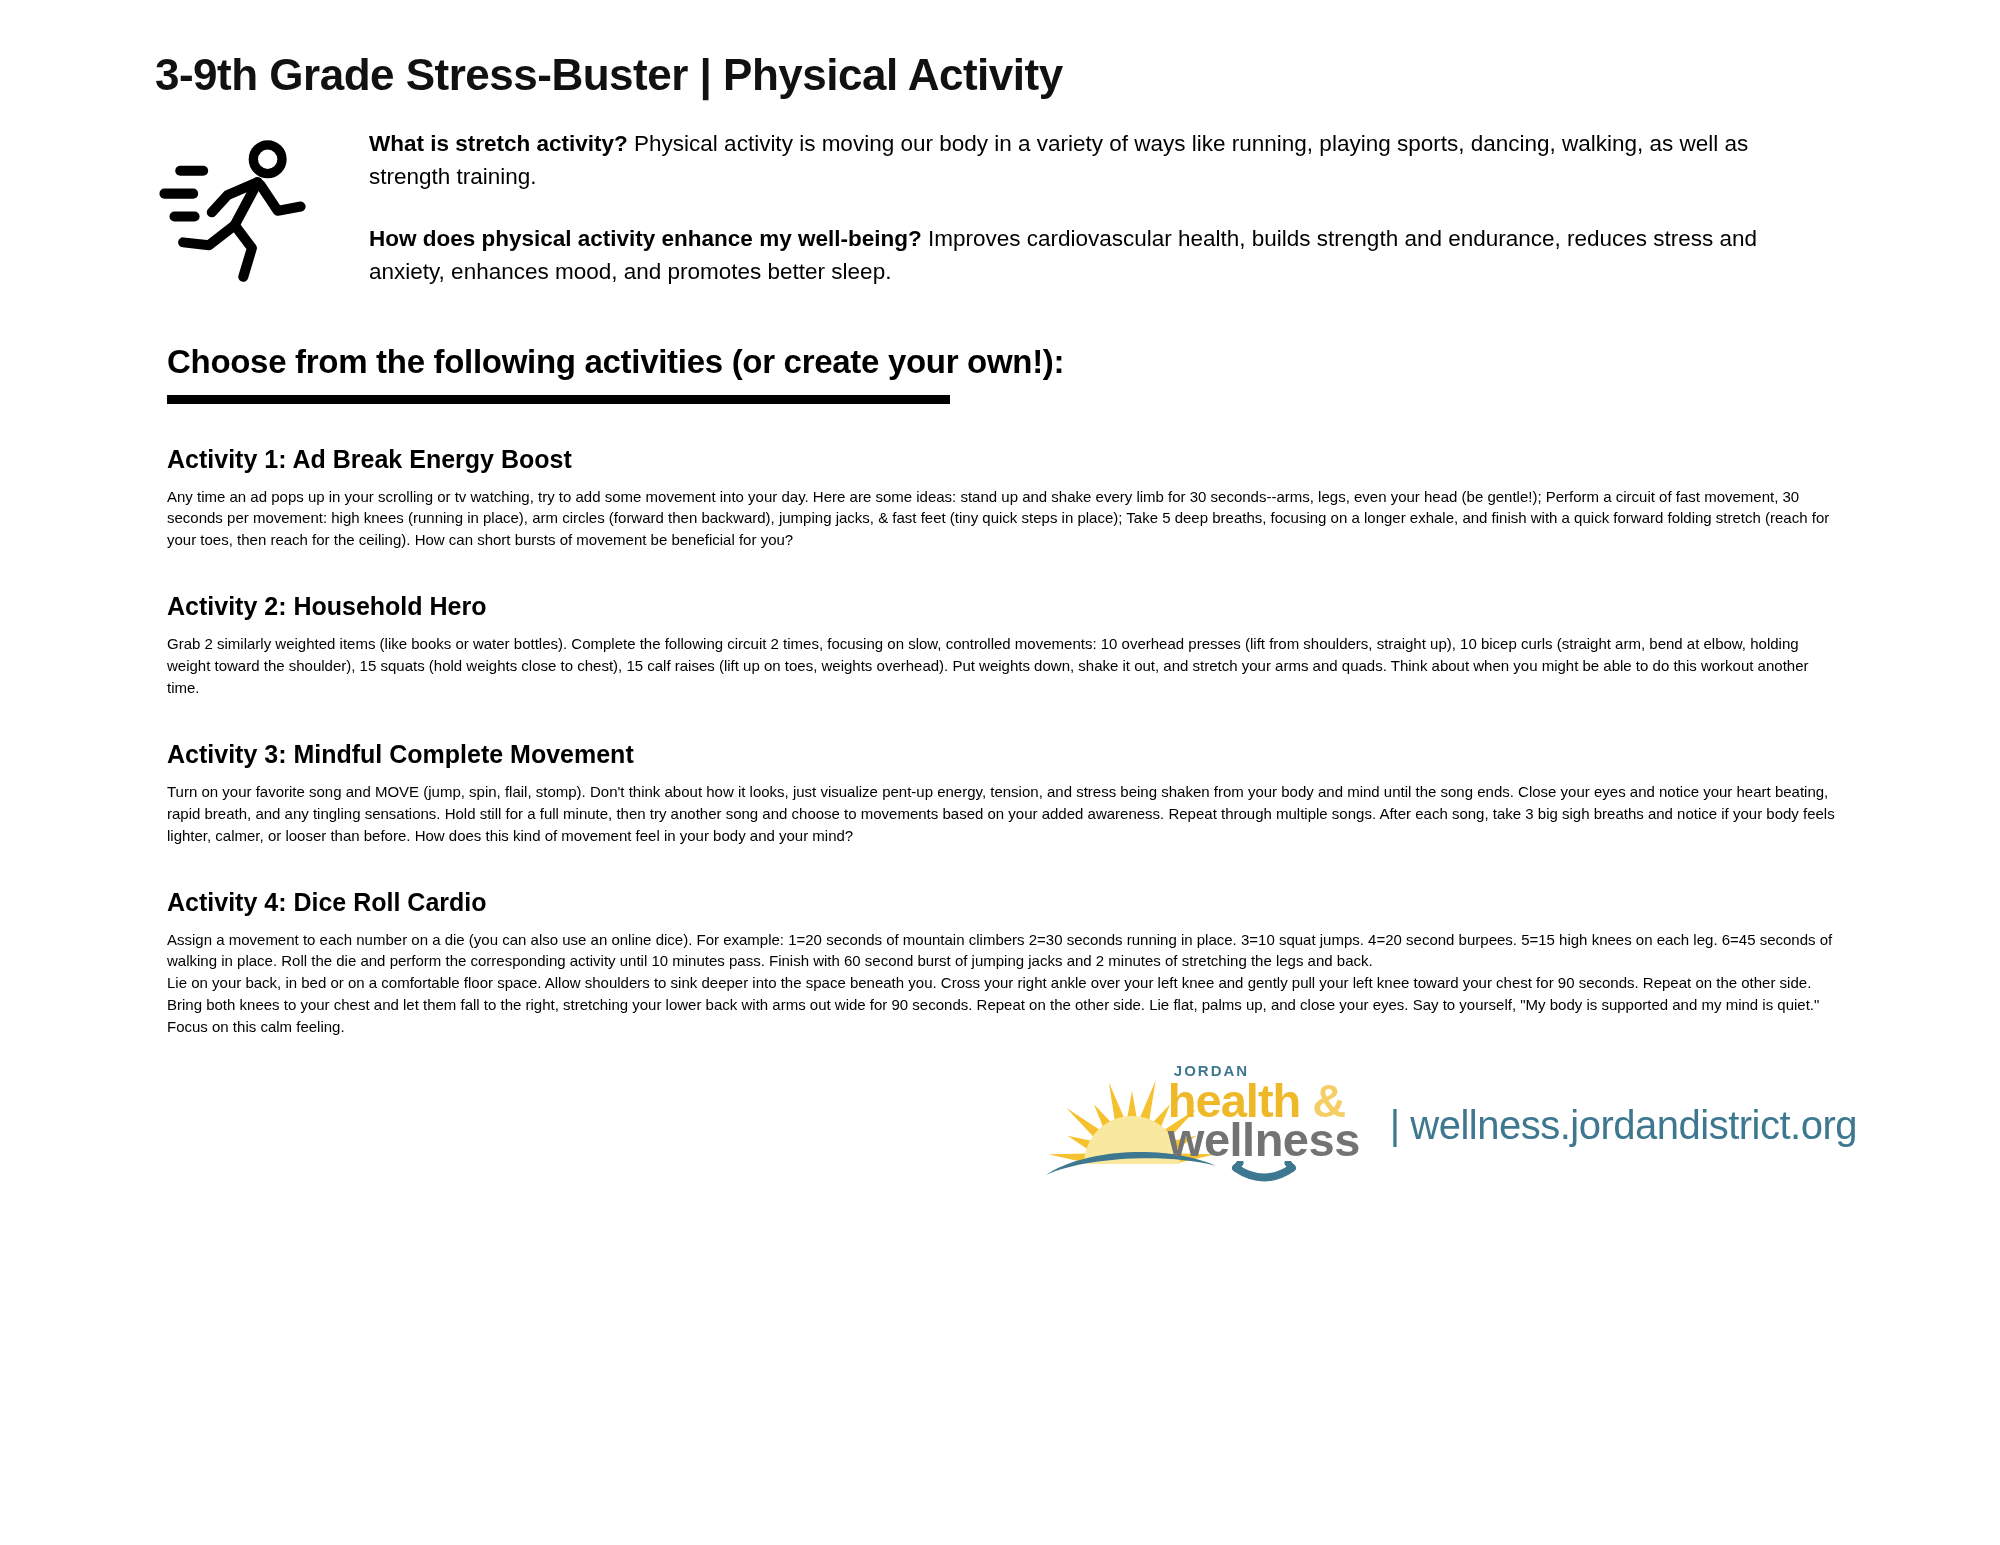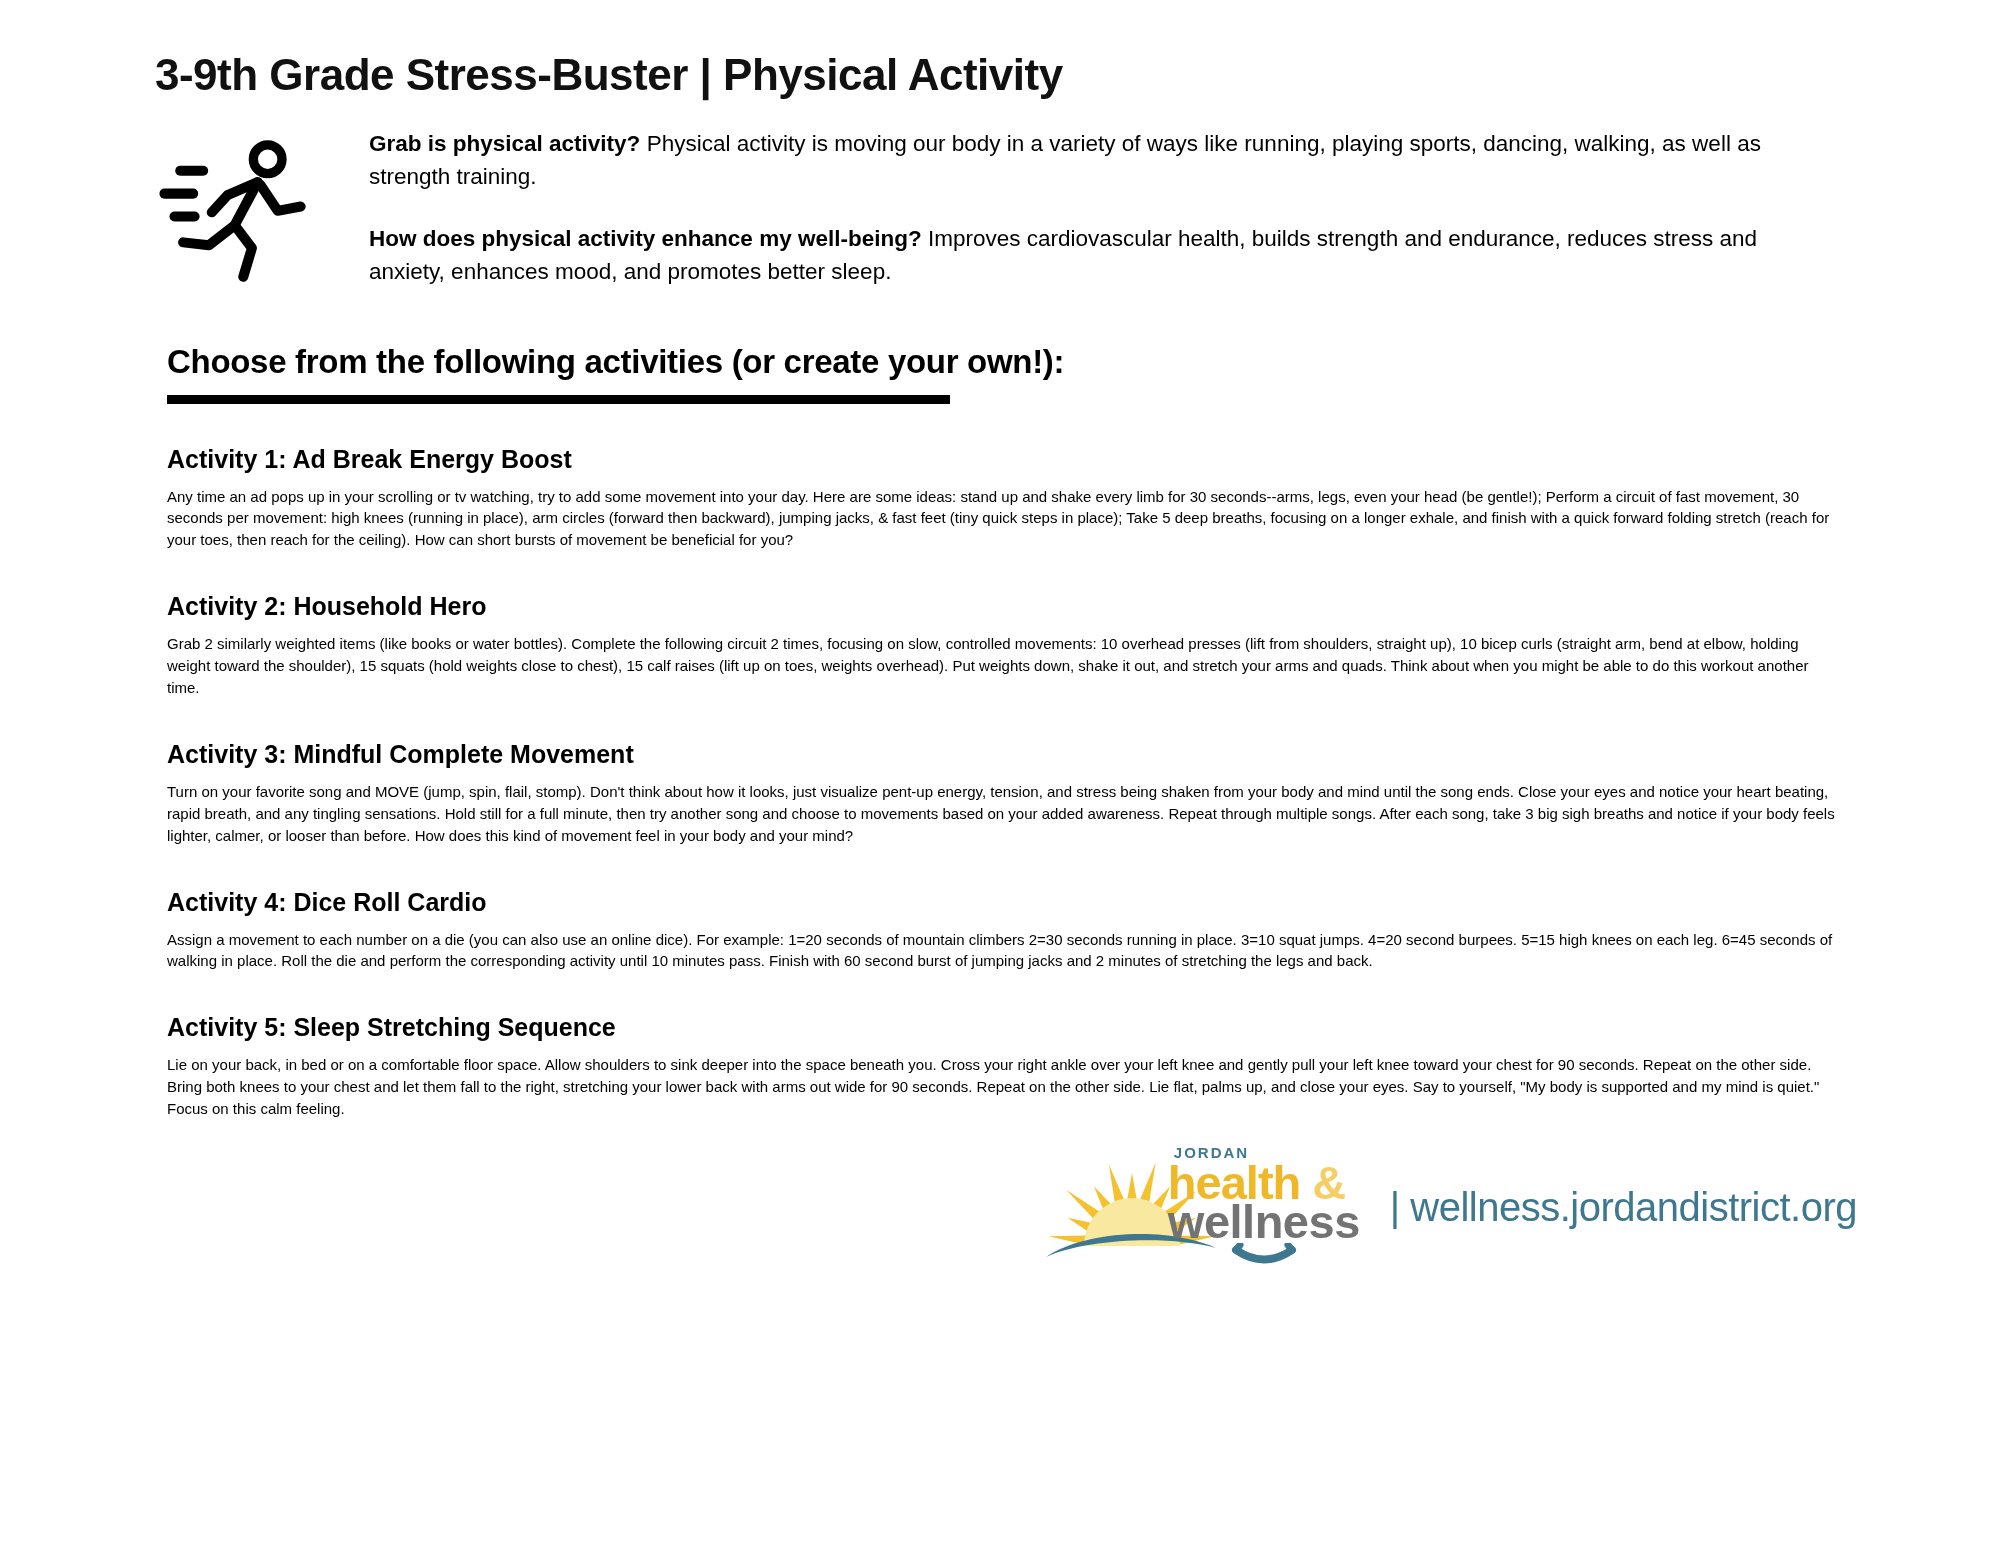--- a/index.html
+++ b/index.html
@@ -104,21 +104,21 @@
           <path d="M15,54 H29"></path>
           <path d="M73,30 L52,39 L41,51"></path>
           <path d="M75,32 L87,50 L103,47"></path>
           <path d="M73,30 L57,60"></path>
           <path d="M57,60 L39,74 L21,72"></path>
           <path d="M57,60 L69,76 L63,96"></path>
         </g>
       </svg>
     </div>
     <div class="intro-text">
-      <p><strong>Grab is physical activity?</strong><span> Physical activity is moving our body in a variety of ways like running, playing sports, dancing, walking, as well as strength training.</span></p>
+      <p><strong>What is stretch activity?</strong><span> Physical activity is moving our body in a variety of ways like running, playing sports, dancing, walking, as well as strength training.</span></p>
       <p><strong>How does physical activity enhance my well-being?</strong><span> Improves cardiovascular health, builds strength and endurance, reduces stress and anxiety, enhances mood, and promotes better sleep.</span></p>
     </div>
   </div>
 
   <h2 class="section-heading">Choose from the following activities (or create your own!):</h2>
   <div class="heading-underline"></div>
 
   <section class="activity">
     <h3>Activity 1: Ad Break Energy Boost</h3>
     <p>Any time an ad pops up in your scrolling or tv watching, try to add some movement into your day. Here are some ideas: stand up and shake every limb for 30 seconds--arms, legs, even your head (be gentle!); Perform a circuit of fast movement, 30 seconds per movement: high knees (running in place), arm circles (forward then backward), jumping jacks, &amp; fast feet (tiny quick steps in place); Take 5 deep breaths, focusing on a longer exhale, and finish with a quick forward folding stretch (reach for your toes, then reach for the ceiling). How can short bursts of movement be beneficial for you?</p>
@@ -133,21 +133,20 @@
     <h3>Activity 3: Mindful Complete Movement</h3>
     <p>Turn on your favorite song and MOVE (jump, spin, flail, stomp). Don't think about how it looks, just visualize pent-up energy, tension, and stress being shaken from your body and mind until the song ends. Close your eyes and notice your heart beating, rapid breath, and any tingling sensations. Hold still for a full minute, then try another song and choose to movements based on your added awareness. Repeat through multiple songs. After each song, take 3 big sigh breaths and notice if your body feels lighter, calmer, or looser than before. How does this kind of movement feel in your body and your mind?</p>
   </section>
 
   <section class="activity">
     <h3>Activity 4: Dice Roll Cardio</h3>
     <p>Assign a movement to each number on a die (you can also use an online dice). For example: 1=20 seconds of mountain climbers 2=30 seconds running in place. 3=10 squat jumps. 4=20 second burpees. 5=15 high knees on each leg. 6=45 seconds of walking in place. Roll the die and perform the corresponding activity until 10 minutes pass. Finish with 60 second burst of jumping jacks and 2 minutes of stretching the legs and back.</p>
   </section>
 
   <section class="activity">
-    <h3>Activity 5: Sleep Stretching Sequence</h3>
     <p>Lie on your back, in bed or on a comfortable floor space. Allow shoulders to sink deeper into the space beneath you. Cross your right ankle over your left knee and gently pull your left knee toward your chest for 90 seconds. Repeat on the other side. Bring both knees to your chest and let them fall to the right, stretching your lower back with arms out wide for 90 seconds. Repeat on the other side. Lie flat, palms up, and close your eyes. Say to yourself, "My body is supported and my mind is quiet." Focus on this calm feeling.</p>
   </section>
 
   <footer class="brand-footer">
     <div class="sun-wrap">
       <svg viewBox="0 0 176 122" width="176" height="122" aria-hidden="true">
         <g fill="#F6C12E">
           <polygon points="83,54 93,54 88,14" transform="rotate(-84 88 98)"></polygon>
           <polygon points="83,54 93,54 88,28" transform="rotate(-67 88 98)"></polygon>
           <polygon points="83,54 93,54 88,12" transform="rotate(-50 88 98)"></polygon>

